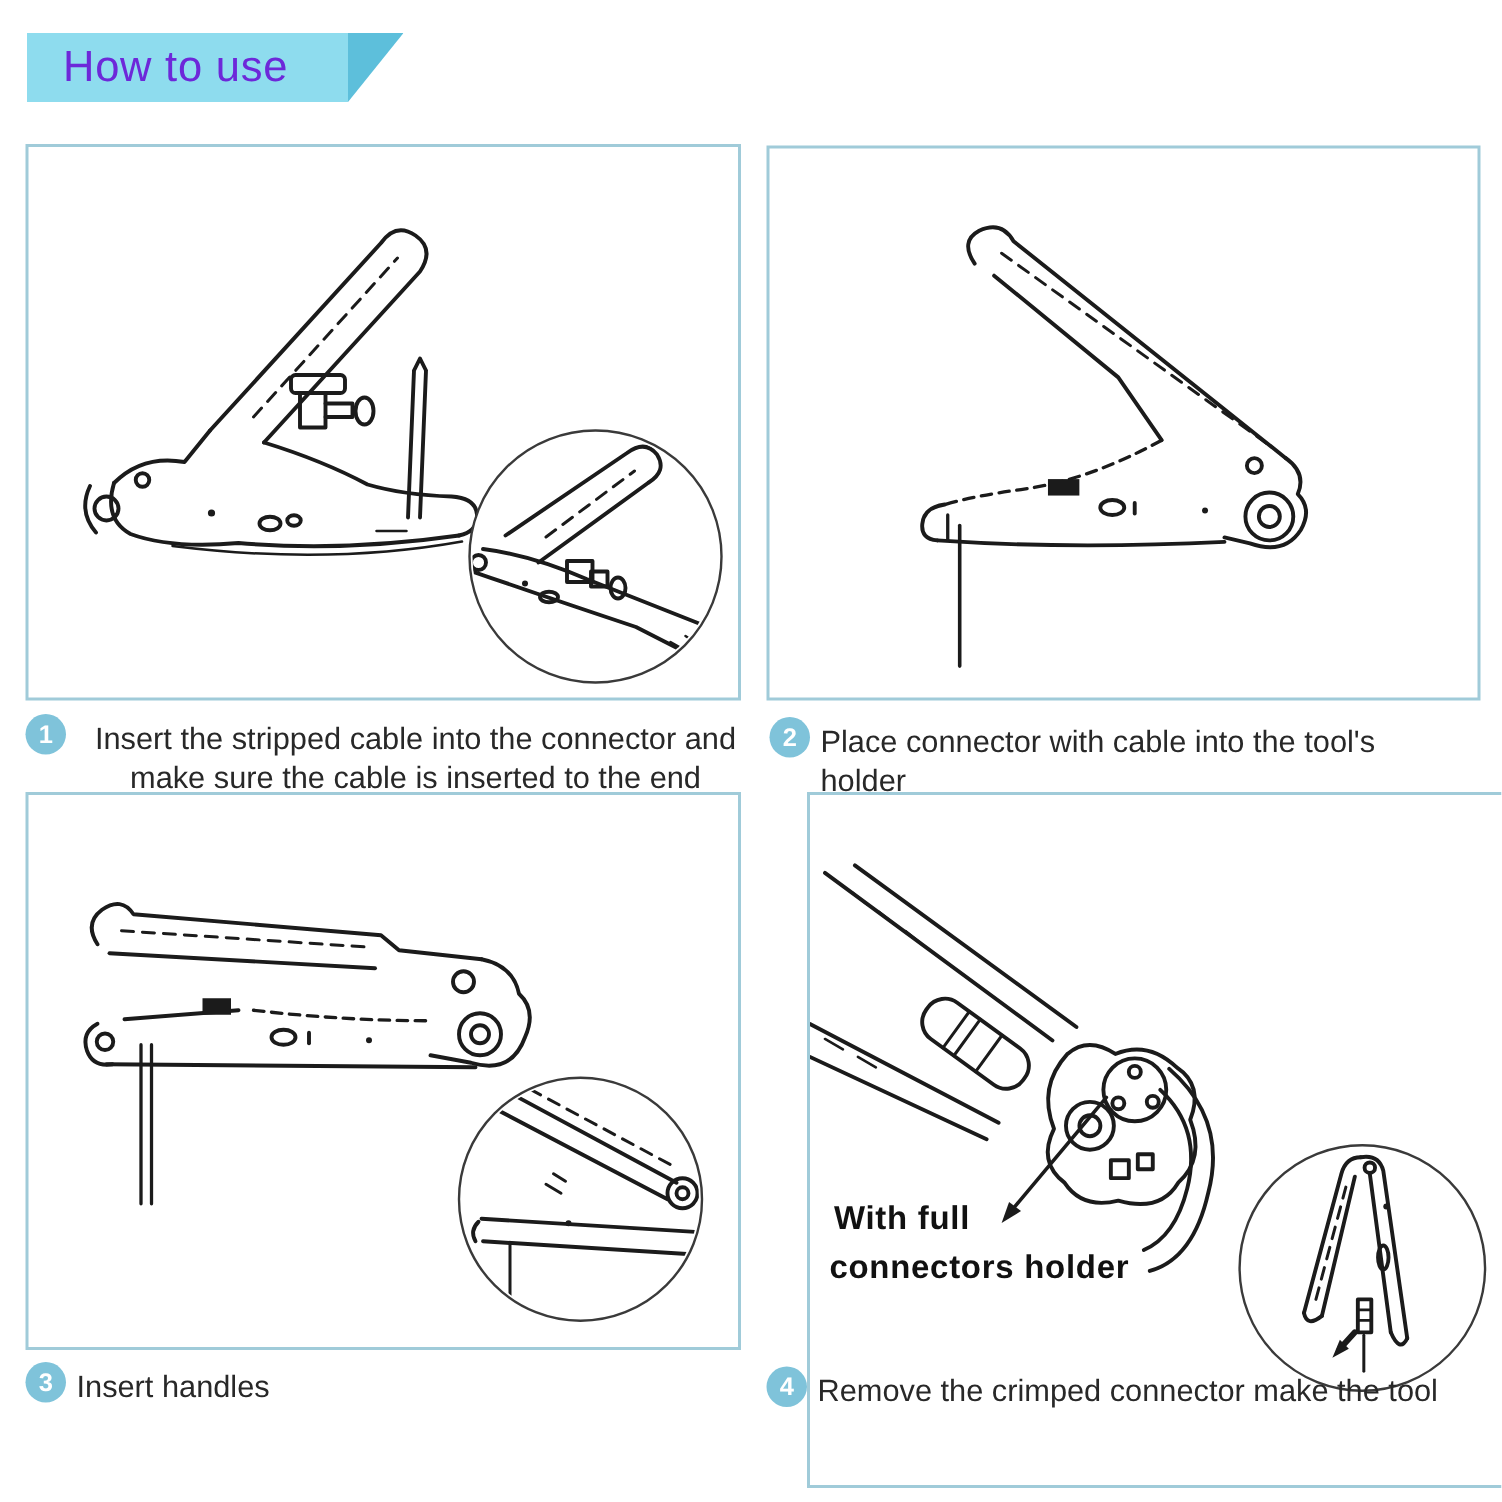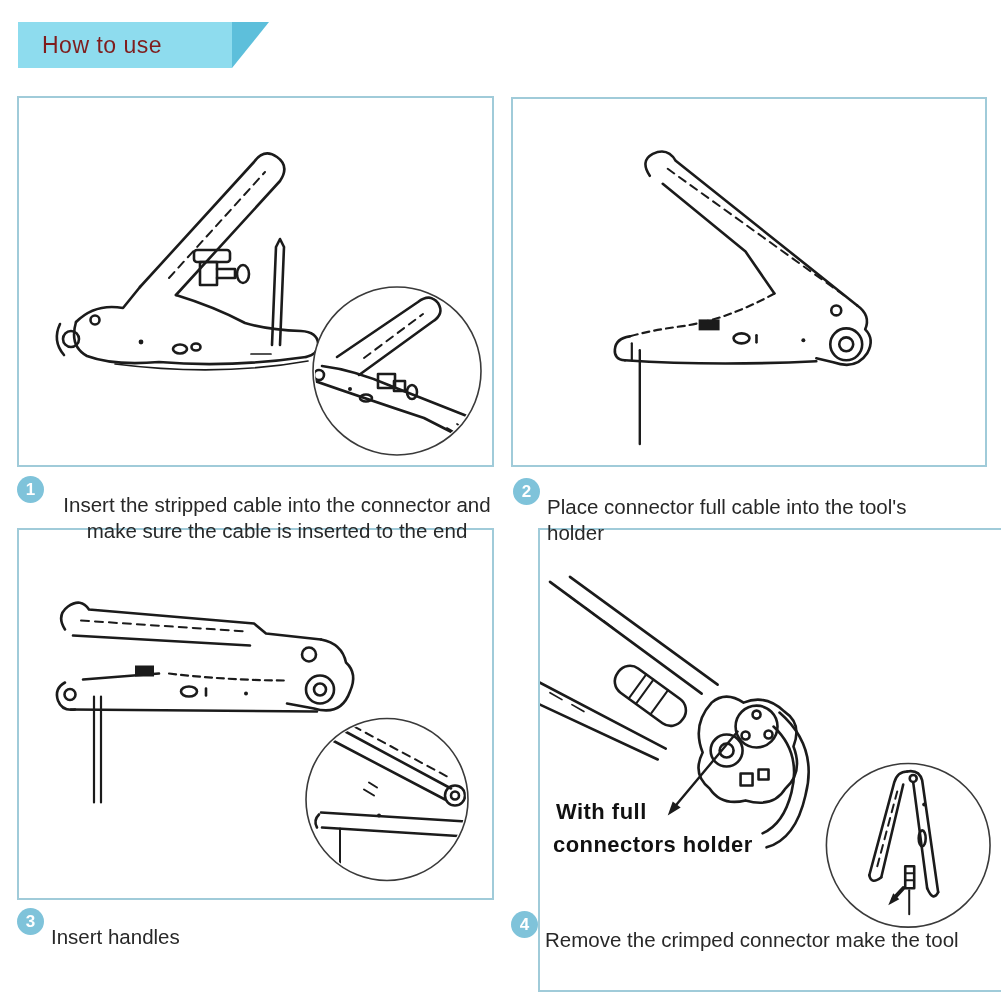--- a/index.html
+++ b/index.html
@@ -2,37 +2,37 @@
 <html><head>
 <meta charset="utf-8">
 <style>
   html,body{margin:0;padding:0;background:#fff;}
   .page{position:relative;width:1001px;height:1001px;background:#fff;overflow:hidden;
         font-family:"Liberation Sans",sans-serif;color:#2a2a2a;}
 
   
   .banner{position:absolute;left:18px;top:22px;width:214px;height:46px;background:#8edcee;
           display:flex;align-items:center;}
-  .banner-text{font-size:23px;color:#7f1d1d;padding-left:24px;letter-spacing:.5px;}
+  .banner-text{font-size:29px;color:#6d28d9;padding-left:24px;letter-spacing:.5px;}
   .banner-fold{position:absolute;left:232px;top:22px;width:37px;height:46px;background:#5dbfdb;
                clip-path:polygon(0 0,100% 0,0 100%);}
 
   
   .panel{position:absolute;border:2px solid #a0cbd9;background:#fff;box-sizing:border-box;}
   .p1{left:17px;top:96px;width:477px;height:371px;}
   .p2{left:511px;top:97px;width:476px;height:370px;}
   .p3{left:17px;top:528px;width:477px;height:372px;}
   .p4{left:538px;top:528px;width:476px;height:464px;}
   .panel svg{display:block;width:100%;height:100%;}
 
   
   .step{position:absolute;display:flex;gap:7px;}
   .step-num{width:27px;height:27px;border-radius:50%;background:#7fc3da;color:#fff;
             font-size:17px;font-weight:bold;display:flex;align-items:center;justify-content:center;flex:none;}
-  .step-text{font-size:20.5px;line-height:26px;color:#282828;margin-top:16px;}
+  .step-text{font-size:20.5px;line-height:26px;color:#282828;margin-top:4px;}
   .s1{left:17px;top:476px;}  .s1 .step-text{width:452px;text-align:center;}
   .s2{left:513px;top:478px;} .s2 .step-text{width:420px;}
   .s3{left:17px;top:908px;}  .s3 .step-text{width:420px;}
   .s4{left:511px;top:911px;} .s4 .step-text{width:445px;}
 
   .sketch{stroke:#1b1b1b;stroke-width:2.6;fill:none;stroke-linecap:round;stroke-linejoin:round;}
   .thin{stroke-width:1.7;}
   .dash{stroke-dasharray:8 6;stroke-width:2;}
   .fillmark{fill:#1b1b1b;stroke:none;}
   .label-text{font-weight:bold;font-size:22px;fill:#111;stroke:none;letter-spacing:.5px;
@@ -211,21 +211,21 @@
     </svg>
   </div>
 
   <div class="step s1">
     <span class="step-num">1</span>
     <div class="step-text">Insert the stripped cable into the connector and make sure the cable is inserted to the end</div>
   </div>
 
   <div class="step s2">
     <span class="step-num">2</span>
-    <div class="step-text">Place connector full cable into the tool's holder</div>
+    <div class="step-text">Place connector with cable into the tool's holder</div>
   </div>
 
   <div class="step s3">
     <span class="step-num">3</span>
     <div class="step-text">Insert handles</div>
   </div>
 
   <div class="step s4">
     <span class="step-num">4</span>
     <div class="step-text">Remove the crimped connector make the tool</div>

